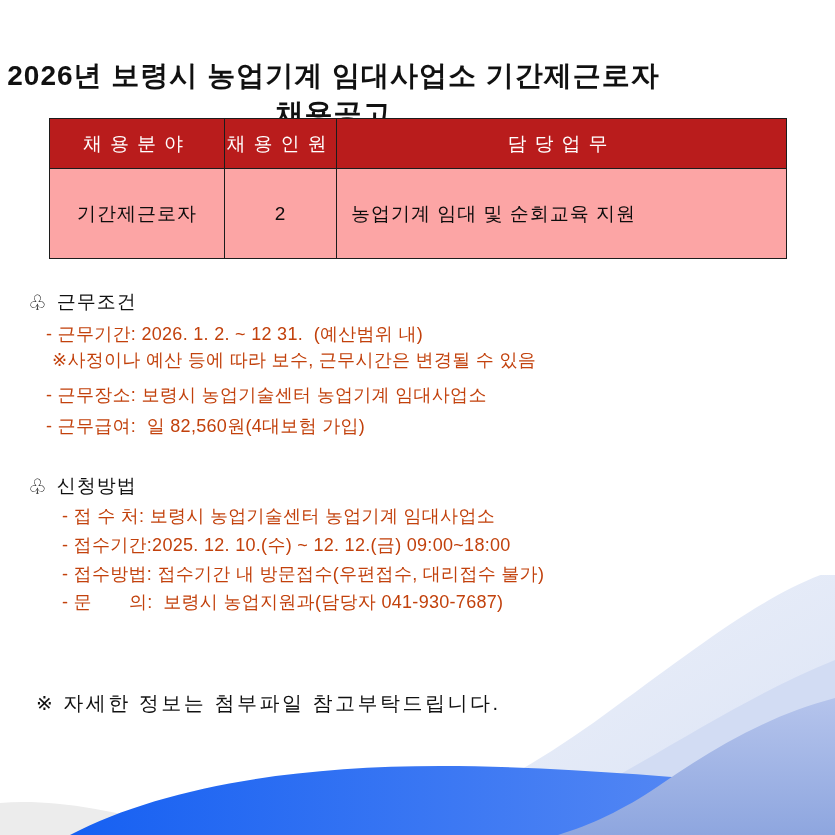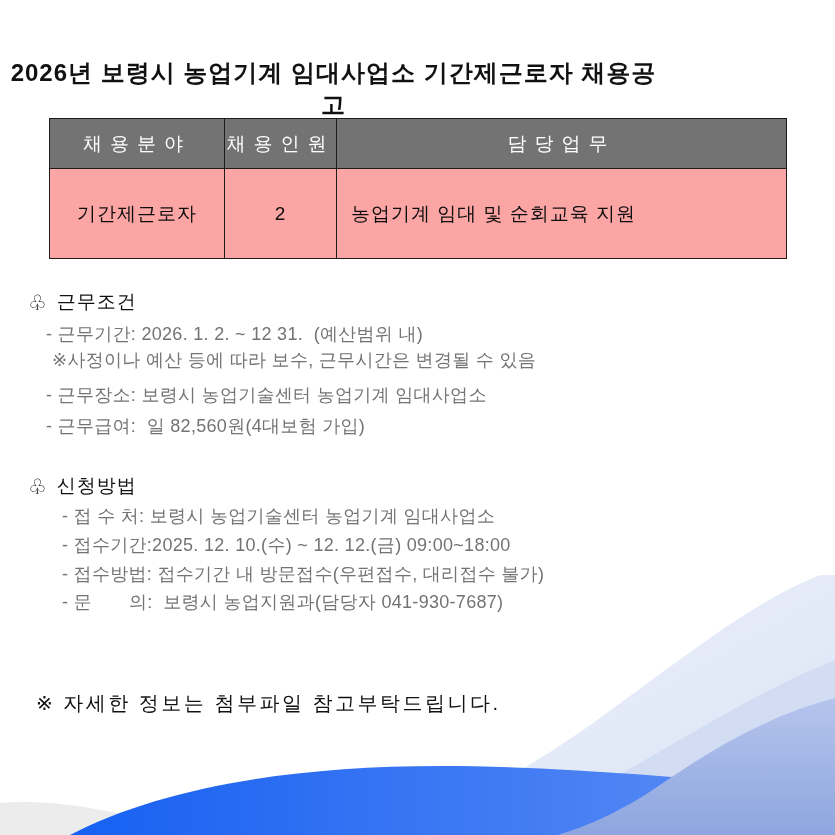--- a/index.html
+++ b/index.html
@@ -9,39 +9,39 @@
     width: 835px; height: 835px;
     background: #ffffff;
     overflow: hidden;
     font-family: "Liberation Sans", "DejaVu Sans", sans-serif;
     color: #0d0d0d;
   }
   .page-title {
     position: absolute;
     top: 57px; left: 0; width: 667px;
     text-align: center;
-    font-size: 24px;
+    font-size: 28px;
     font-weight: bold;
     letter-spacing: 1px;
     color: #111;
   }
   
   table.recruit-table {
     position: absolute;
     left: 49px; top: 118px;
     width: 737px;
     border-collapse: collapse;
     table-layout: fixed;
   }
   .recruit-table th, .recruit-table td {
     border: 1.5px solid #1c1c1c;
   }
   .recruit-table th {
     height: 50px;
-    background: #737373;
+    background: #b91c1c;
     color: #ffffff;
     font-weight: normal;
     font-size: 19px;
     letter-spacing: 8px;
     text-align: center;
     vertical-align: middle;
   }
   .recruit-table td {
     height: 90px;
     background: #fca5a5;
@@ -66,21 +66,21 @@
     color: #111;
     display: flex;
     align-items: center;
     gap: 9px;
   }
   .clover-icon { font-size: 21px; line-height: 1; color: #111; }
   .detail-line {
     font-size: 18px;
     letter-spacing: 0.3px;
     white-space: pre-wrap;
-    color: #737373;
+    color: #c2410c;
     line-height: 1.2;
   }
   .s1-item   { padding-left: 18px; margin-top: 9px; }
   .s1-note   { padding-left: 24px; margin-top: 4px; }
   .s1-gap    { margin-top: 14px; }
   .section-2 { margin-top: 36px; }
   .s2-item   { padding-left: 34px; margin-top: 7px; }
   .s2-note   { padding-left: 52px; margin-top: 6px; }
   
   .footnote {

